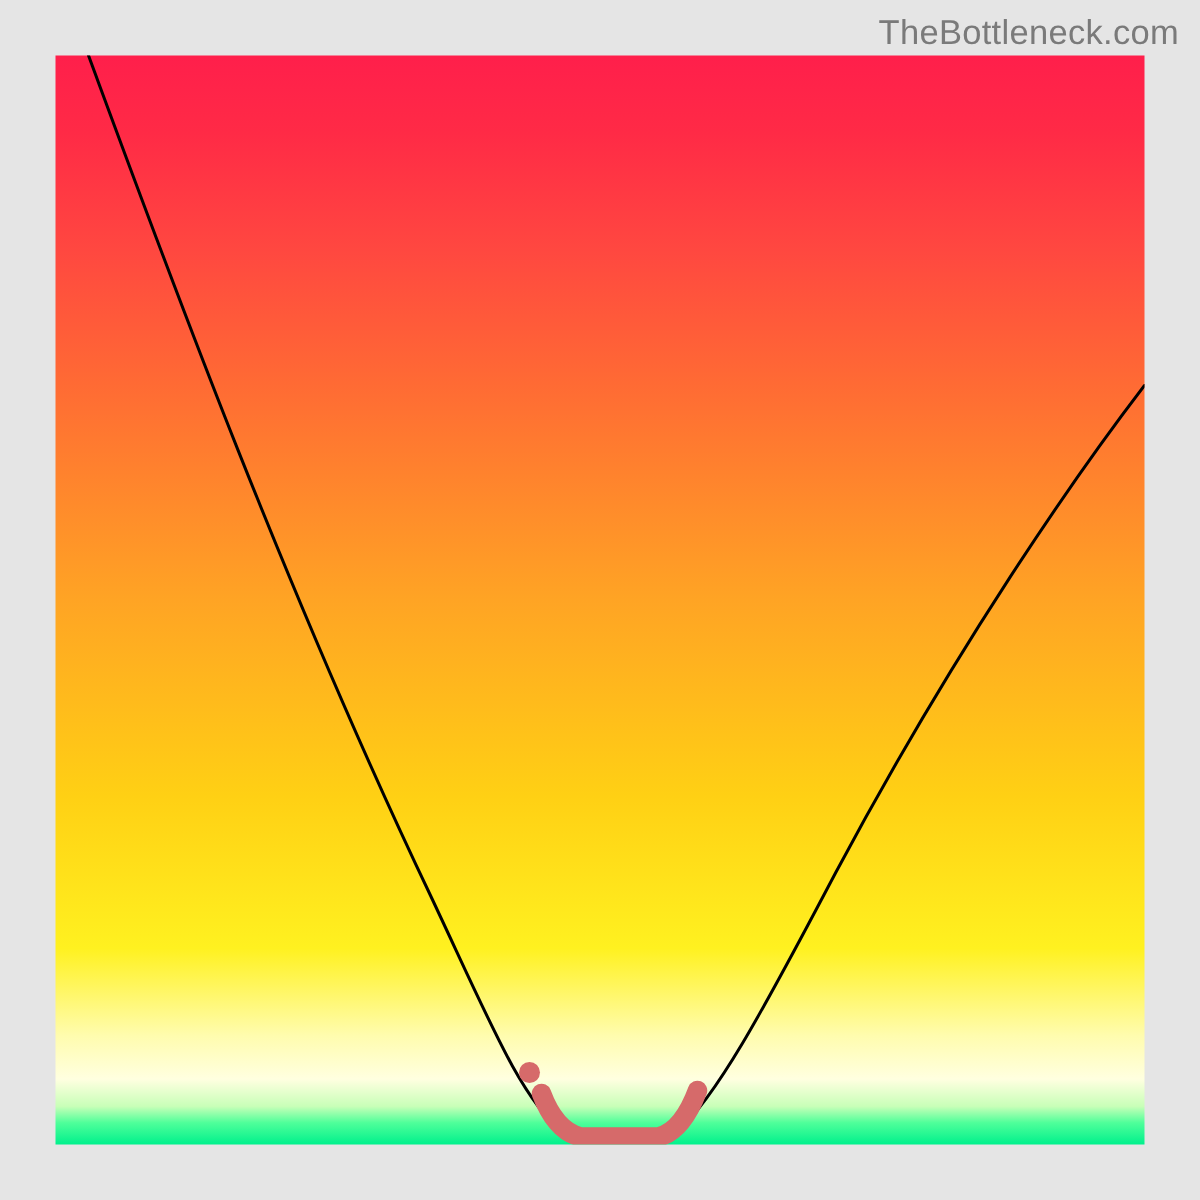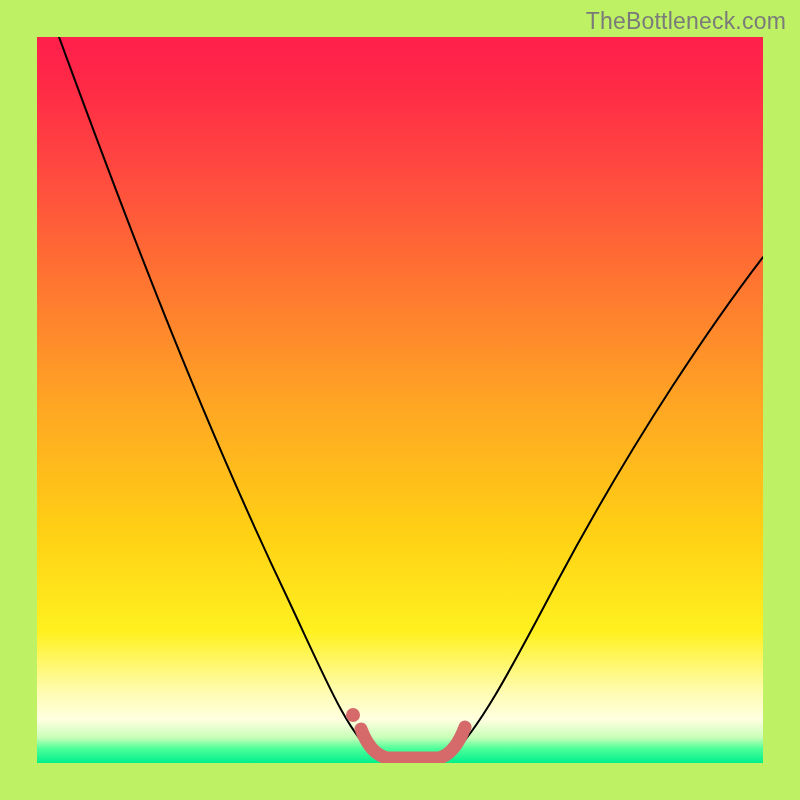--- a/index.html
+++ b/index.html
@@ -8,21 +8,21 @@
     width: 800px;
     height: 800px;
     background: #000;
     overflow: hidden;
     font-family: Arial, Helvetica, sans-serif;
   }
   .frame {
     position: relative;
     width: 800px;
     height: 800px;
-    background: #bef264;
+    background: #e5e5e5;
   }
   .plot-area {
     position: absolute;
     left: 37px;
     top: 37px;
     width: 726px;
     height: 726px;
     
     background: linear-gradient(
       to bottom,

